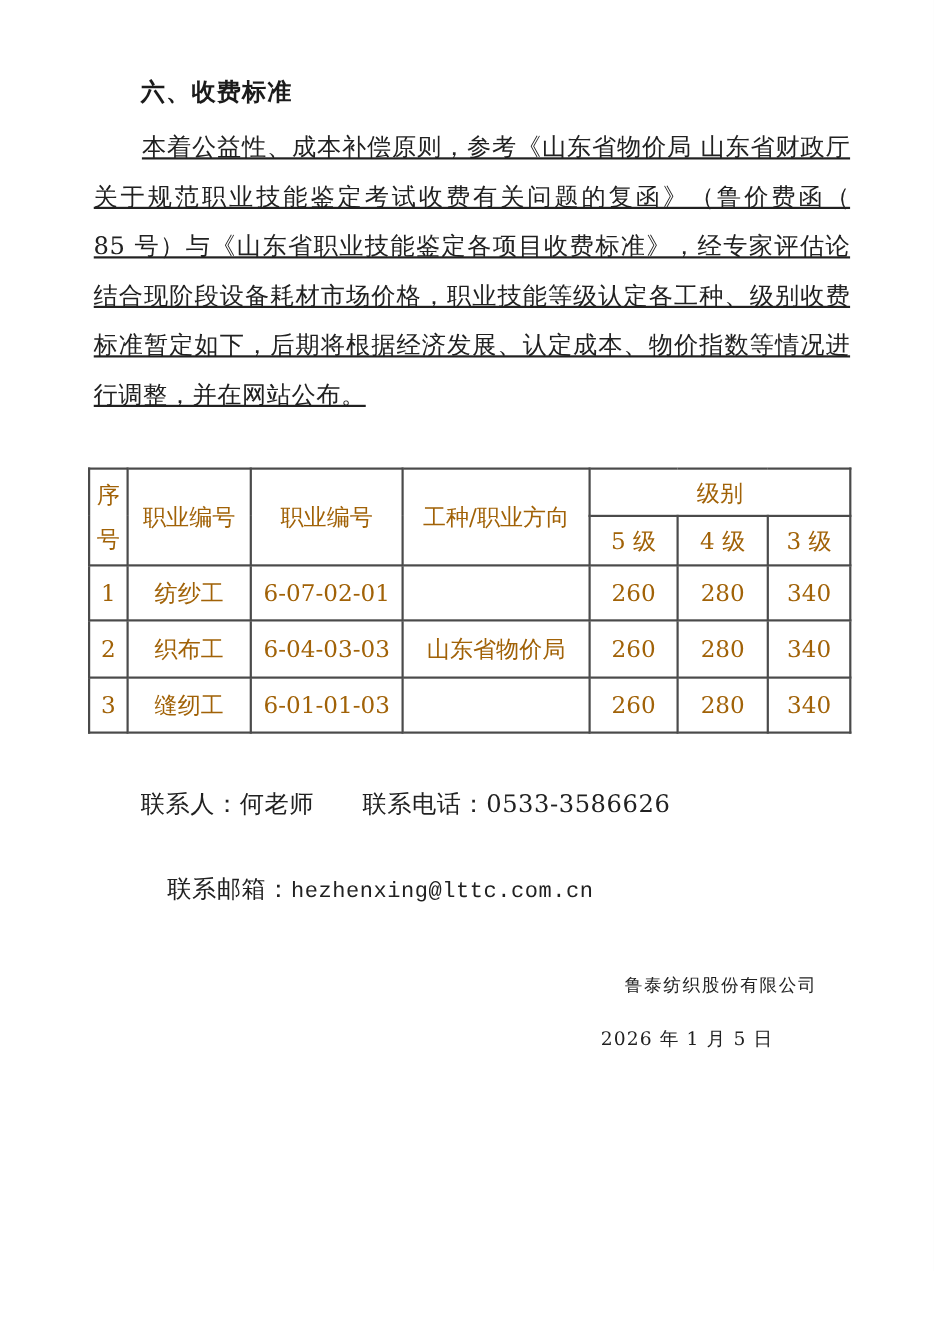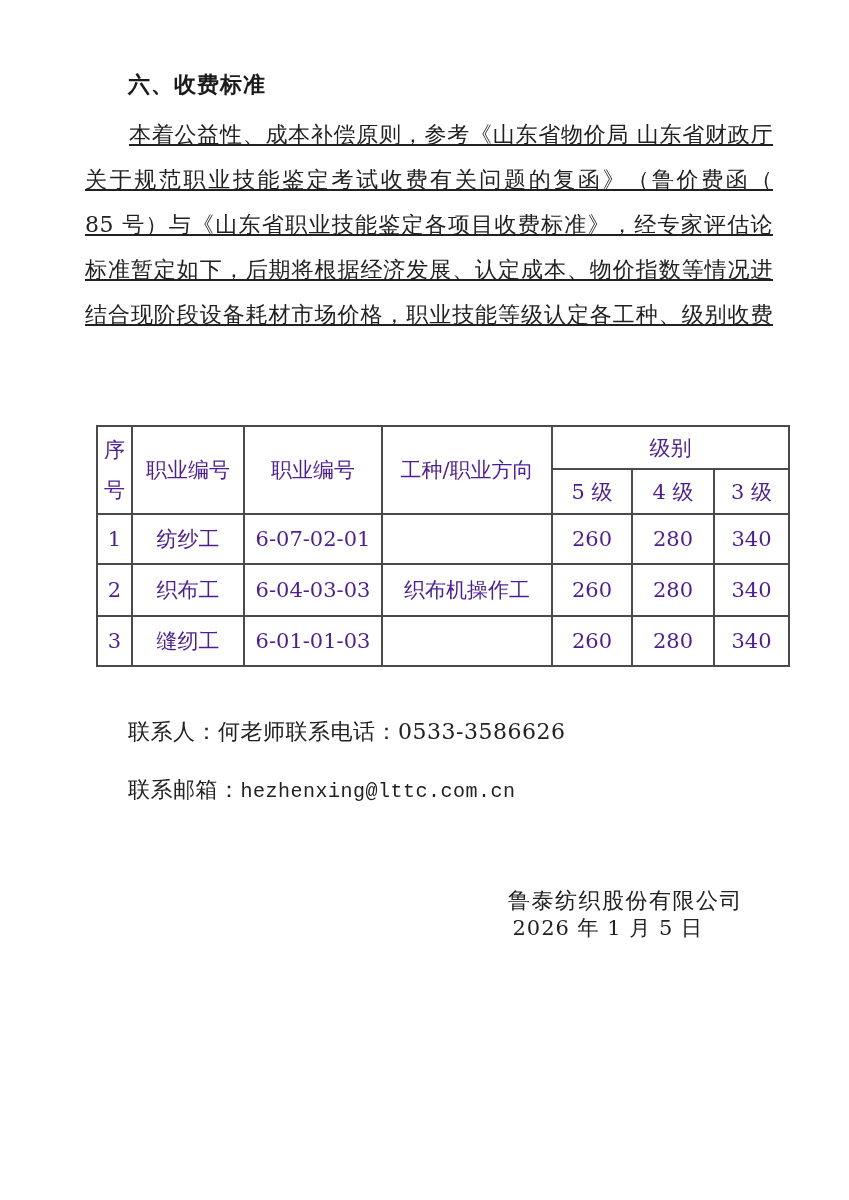--- a/index.html
+++ b/index.html
@@ -46,26 +46,26 @@
   .fee-note {
     position:absolute;
     left:85px; top:387px;
     font-size:22px;
     line-height:28px;
     letter-spacing:1px;
   }
 
   table.fee-table {
     position:absolute;
-    left:96px; top:425px;
+    left:80px; top:425px;
     width:692px;
     border-collapse:collapse;
     table-layout:fixed;
     font-size:21px;
-    color:#4c1d95;
+    color:#a16207;
   }
   table.fee-table th, table.fee-table td {
     border:2px solid #4a4a4a;
     font-weight:normal;
     text-align:center;
     vertical-align:middle;
     padding:0;
     overflow:hidden;
   }
   th.seq-head { line-height:40px; }
@@ -74,55 +74,56 @@
   tr.body-row   { height:50px; }
 
   .contact-line {
     position:absolute;
     left:128px;
     font-size:22px;
     line-height:30px;
     letter-spacing:0.5px;
   }
   #contact-line-1 { top:717px; }
-  #contact-line-2 { top:775px; }
-  .phone-span { }
+  #contact-line-2 { top:794px;margin-left:24px; }
+  .phone-span { margin-left:44px; }
   .mono {
     font-family:"Liberation Mono","DejaVu Sans Mono",monospace;
     font-size:20px;
     letter-spacing:0.5px;
   }
 
   .signature-company {
     position:absolute;
     right:106px; top:886px;
-    font-size:22px;
+    font-size:16px;
     letter-spacing:1.5px;
   }
   .signature-date {
     position:absolute;
-    right:146px; top:914px;
-    font-size:21px;
+    right:146px; top:933px;
+    font-size:17px;
     letter-spacing:1px;
     text-align:right;
   }
 </style>
 </head>
 <body>
 
 <div class="page">
 
   <h2 class="sec-heading" id="heading-fee">六、收费标准</h2>
 
   <div class="para">
     <div class="pline just indent">本着公益性、成本补偿原则，参考《山东省物价局 山东省财政厅</div>
     <div class="pline just">关于规范职业技能鉴定考试收费有关问题的复函》（鲁价费函（ 2016 ）</div>
     <div class="pline just">85 号）与《山东省职业技能鉴定各项目收费标准》，经专家评估论证</div>
+    <div class="pline just">结合现阶段设备耗材市场价格，职业技能等级认定各工种、级别收费</div>
     <div class="pline just">标准暂定如下，后期将根据经济发展、认定成本、物价指数等情况进</div>
-    <div class="pline just">结合现阶段设备耗材市场价格，职业技能等级认定各工种、级别收费</div>
+    <div class="pline">行调整，并在网站公布。</div>
   </div>
 
 
   <table class="fee-table">
     <colgroup>
       <col style="width:35px">
         <col style="width:112px">
         <col style="width:138px">
       <col style="width:170px">
         <col style="width:80px">
@@ -148,21 +149,21 @@
         <td>6-07-02-01</td>
         <td></td>
         <td>260</td>
         <td>280</td>
         <td>340</td>
       </tr>
       <tr class="body-row" style="height:52px">
         <td>2</td>
         <td>织布工</td>
         <td>6-04-03-03</td>
-        <td>织布机操作工</td>
+        <td>山东省物价局</td>
         <td>260</td>
         <td>280</td>
         <td>340</td>
       </tr>
       <tr class="body-row">
         <td>3</td>
         <td>缝纫工</td>
         <td>6-01-01-03</td>
         <td></td>
         <td>260</td>

